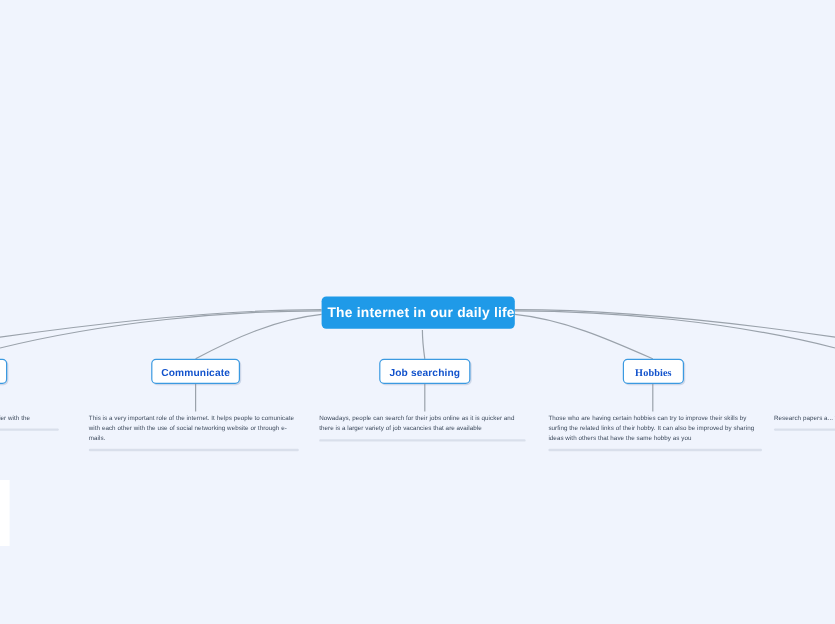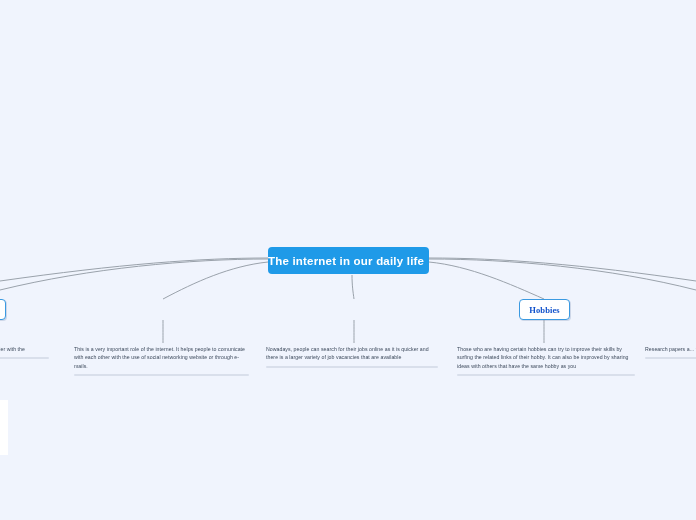--- a/index.html
+++ b/index.html
@@ -31,21 +31,21 @@
   .root-node {
     position: absolute;
     left: 268px;
     top: 247px;
     width: 161px;
     height: 27px;
     background: #1f9ae8;
     border-radius: 4px;
     display: flex;
     align-items: center;
-    justify-content: flex-start;
+    justify-content: flex-end;
     box-sizing: border-box;
   }
   .root-node .label {
     color: #ffffff;
     font-size: 11.5px;
     font-weight: bold;
     letter-spacing: 0.2px;
     white-space: nowrap;
   }
   
@@ -147,21 +147,27 @@
   </svg>
 
   <div class="root-node">
     <span class="label">The internet in our daily life</span>
   </div>
 
   <div class="child-node node-clipped-left">
     <span class="label"></span>
   </div>
 
-
+  <div class="child-node node-communicate">
+    <span class="label">Communicate</span>
+  </div>
+
+  <div class="child-node node-job">
+    <span class="label">Job searching</span>
+  </div>
 
   <div class="child-node node-hobbies">
     <span class="label">Hobbies</span>
   </div>
 
   <div class="text-block tb-clipped-left">
     <span class="body">...vertise any product. ...asier with the</span>
     <span class="rule"></span>
   </div>
 

